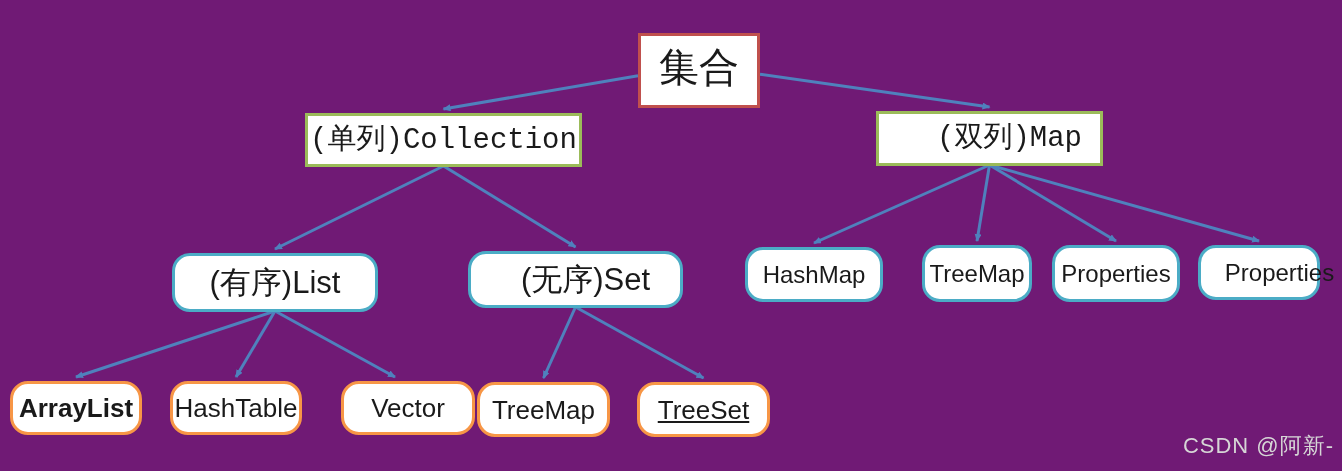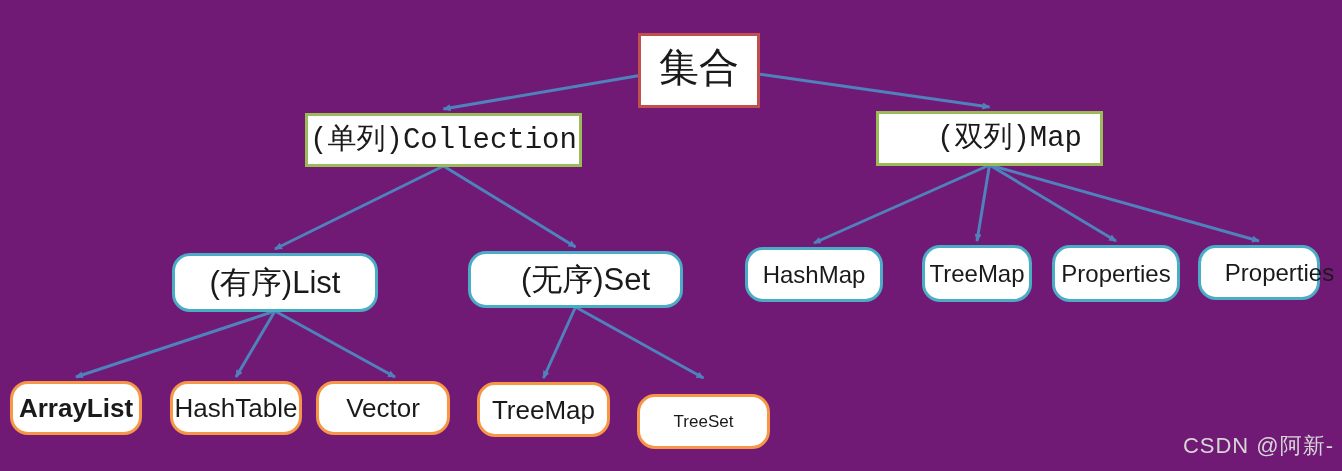--- a/index.html
+++ b/index.html
@@ -29,23 +29,23 @@
   #n-collection{left:305px; top:113px; width:277px; height:54px; font-size:29px;}
   #n-map       {left:876px; top:111px; width:227px; height:55px; font-size:29px;}
   #n-list      {left:172px; top:253px; width:206px; height:59px; font-size:31px;}
   #n-set       {left:468px; top:251px; width:215px; height:57px; font-size:31px;padding-left:20px;}
   #n-hashmap   {left:745px; top:247px; width:138px; height:55px; font-size:24px;}
   #n-treemap   {left:922px; top:245px; width:110px; height:57px; font-size:24px;}
   #n-hashtable {left:1052px;top:245px; width:128px; height:57px; font-size:24px;}
   #n-properties{left:1198px;top:245px; width:122px; height:55px; font-size:24px;padding-left:41px;}
   #n-arraylist {left:10px;  top:381px; width:132px; height:54px; font-size:26px;font-weight:bold;}
   #n-linkedlist{left:170px; top:381px; width:132px; height:54px; font-size:26px;}
-  #n-vector    {left:316px; top:381px; width:134px; height:54px; font-size:26px;}
+  #n-vector    {left:341px; top:381px; width:134px; height:54px; font-size:26px;}
   #n-hashset   {left:477px; top:382px; width:133px; height:55px; font-size:26px;}
-  #n-treeset   {left:637px; top:394px; width:133px; height:55px; font-size:17px;}
+  #n-treeset   {left:637px; top:382px; width:133px; height:55px; font-size:26px;text-decoration:underline;}
 
   #watermark{
     position:absolute;
     right:8px;bottom:10px;
     font-size:22px;
     letter-spacing:1px;
     z-index:1;
     font-family:"Liberation Sans","DejaVu Sans",sans-serif;
   }
 </style>

